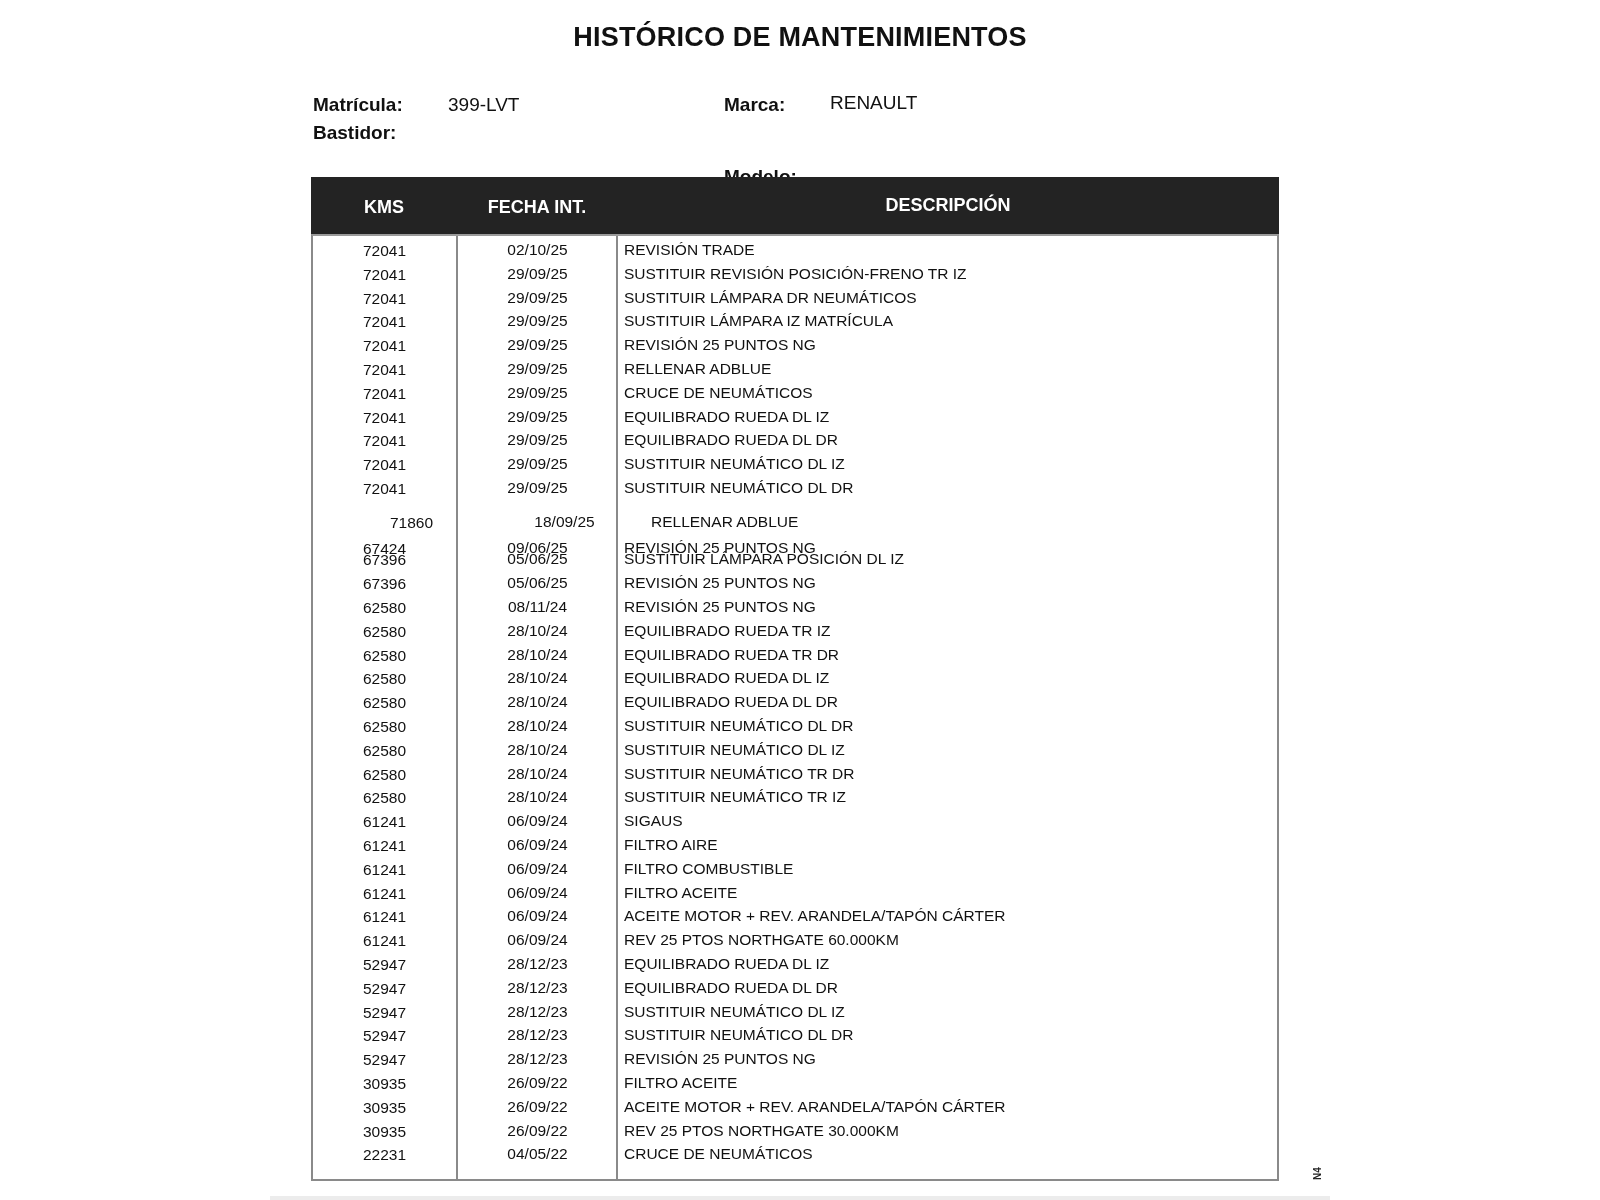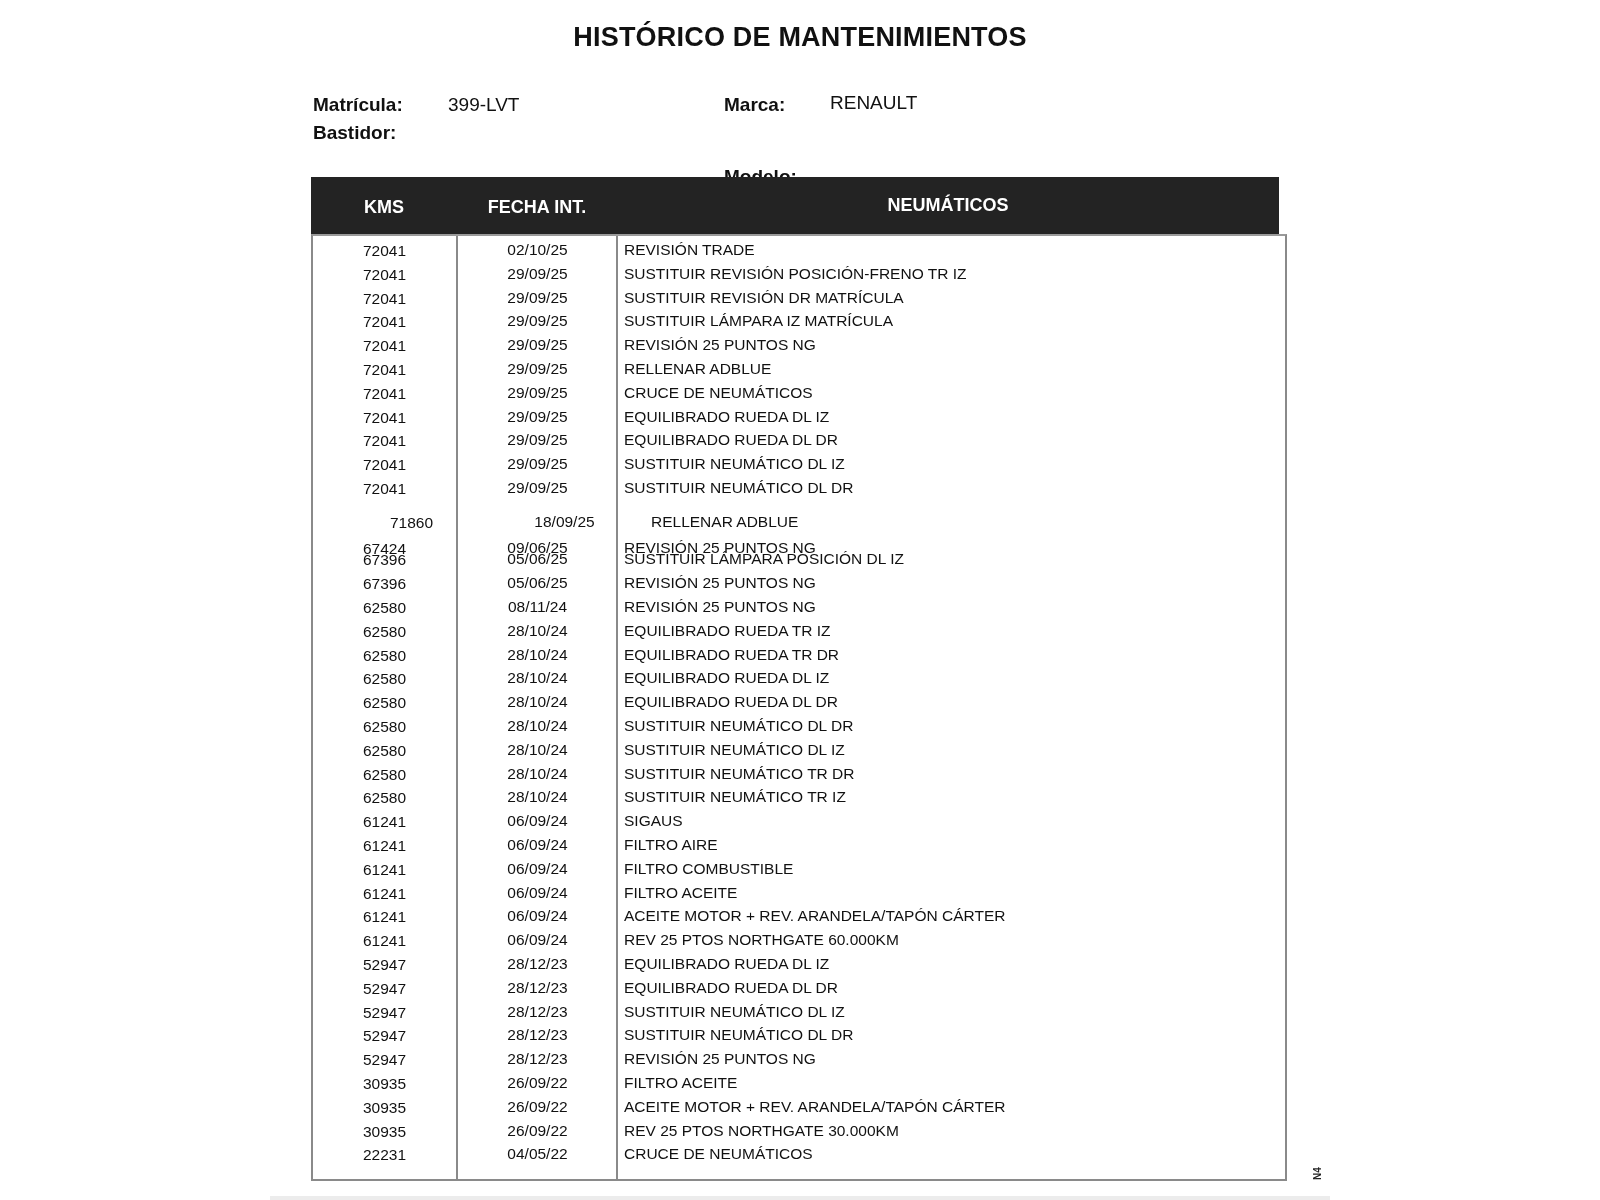--- a/index.html
+++ b/index.html
@@ -67,21 +67,20 @@
     }
     .tbody {
       position: absolute;
       left: 0;
       top: 57px;
       width: 964px;
       height: 943px;
       border: 2px solid #8a8a8a;
       border-top: 2px solid #9a9a9a;
       box-sizing: content-box;
-      padding-left: 8px;
     }
     .col-line {
       position: absolute;
       top: 0;
       bottom: 0;
       width: 2px;
       background: #8a8a8a;
     }
     .row {
       position: absolute;
@@ -142,39 +141,39 @@
   <span class="val" style="left:448px;top:122px;"></span>
   <span class="lbl" style="left:724px;top:94px;">Marca:</span>
   <span class="val" style="left:830px;top:92px;">RENAULT</span>
   <span class="lbl" style="left:724px;top:122px;margin-top:44px;">Modelo:</span>
 </div>
 
 <div class="table-wrap">
   <div class="thead">
     <div class="th" style="left:146px;width:160px;top:2px;">FECHA INT.</div>
     <div class="th" style="left:0;width:146px;top:2px;">KMS</div>
-    <div class="th" style="left:306px;width:662px;">NEUMÁTICOS</div>
+    <div class="th" style="left:306px;width:662px;">DESCRIPCIÓN</div>
   </div>
   <div class="tbody" id="tbody">
     <div class="col-line" style="left:143px;"></div>
     <div class="col-line" style="left:303px;"></div>
   <div class="row" style="top: 2px;">
         <div class="c-kms">72041</div>
         <div class="c-date">02/10/25</div>
         <div class="c-desc">REVISIÓN TRADE</div>
       </div>
       <div class="row" style="top: 25.8px;">
         <div class="c-kms">72041</div>
         <div class="c-date">29/09/25</div>
         <div class="c-desc">SUSTITUIR REVISIÓN POSICIÓN-FRENO TR IZ</div>
       </div>
       <div class="row" style="top: 49.6px;">
         <div class="c-kms">72041</div>
         <div class="c-date">29/09/25</div>
-        <div class="c-desc">SUSTITUIR REVISIÓN DR MATRÍCULA</div>
+        <div class="c-desc">SUSTITUIR LÁMPARA DR NEUMÁTICOS</div>
       </div>
       <div class="row" style="top: 73.4px;">
         <div class="c-kms">72041</div>
         <div class="c-date">29/09/25</div>
         <div class="c-desc">SUSTITUIR LÁMPARA IZ MATRÍCULA</div>
       </div>
       <div class="row" style="top: 97.2px;">
         <div class="c-kms">72041</div>
         <div class="c-date">29/09/25</div>
         <div class="c-desc">REVISIÓN 25 PUNTOS NG</div>

